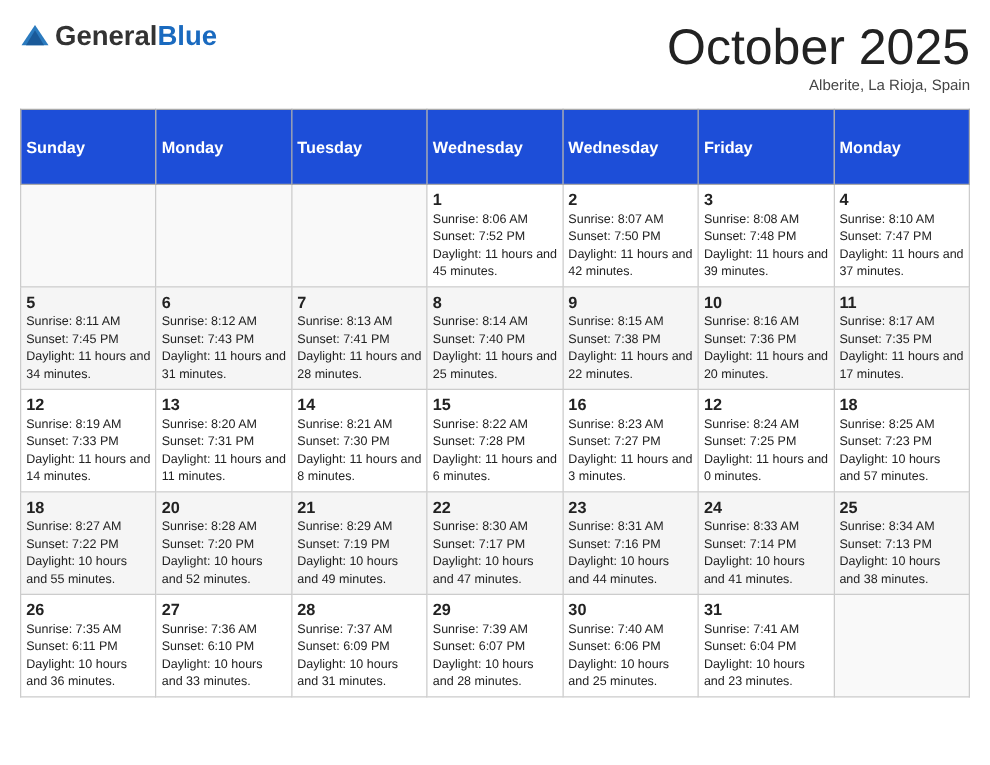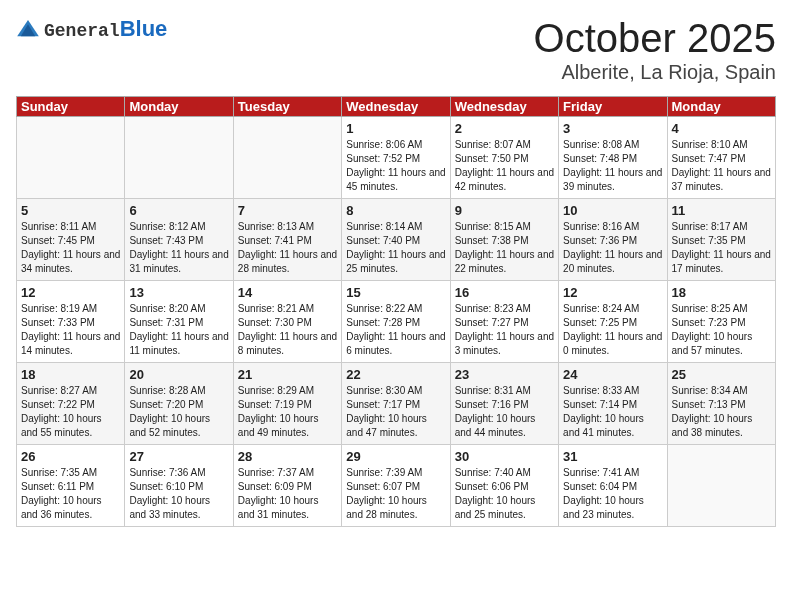--- a/index.html
+++ b/index.html
@@ -15,57 +15,56 @@
       justify-content: space-between;
       align-items: flex-start;
       margin-bottom: 12px;
     }
     .logo {
       display: flex;
       align-items: center;
       gap: 4px;
     }
     .logo-text-general {
-      font-size: 18px;
+      font-size: 22px;
       font-weight: bold;
       color: #333;
-      font-family: Liberation Mono, monospace;
     }
     .logo-text-blue {
       font-size: 22px;
       font-weight: bold;
       color: #1a6abf;
     }
     .logo-icon {
       width: 24px;
       height: 24px;
     }
     .title-block {
       text-align: right;
     }
     .month-title {
       font-size: 40px;
       font-weight: normal;
       color: #222;
     }
     .location-title {
-      font-size: 20px;
+      font-size: 12px;
       color: #444;
     }
     table {
       width: 100%;
       border-collapse: collapse;
       table-layout: fixed;
     }
     thead tr th {
-      background-color: #b91c1c;
+      background-color: #1d4ed8;
       color: #fff;
       font-size: 13px;
       font-weight: bold;
-      padding: 2px 4px;
+      padding: 22px 4px;
       text-align: left;
       border: 1px solid #aaa;
     }
     tbody tr td {
       vertical-align: top;
       border: 1px solid #ccc;
       padding: 4px 4px;
       font-size: 10.5px;
       color: #222;
       height: 80px;

